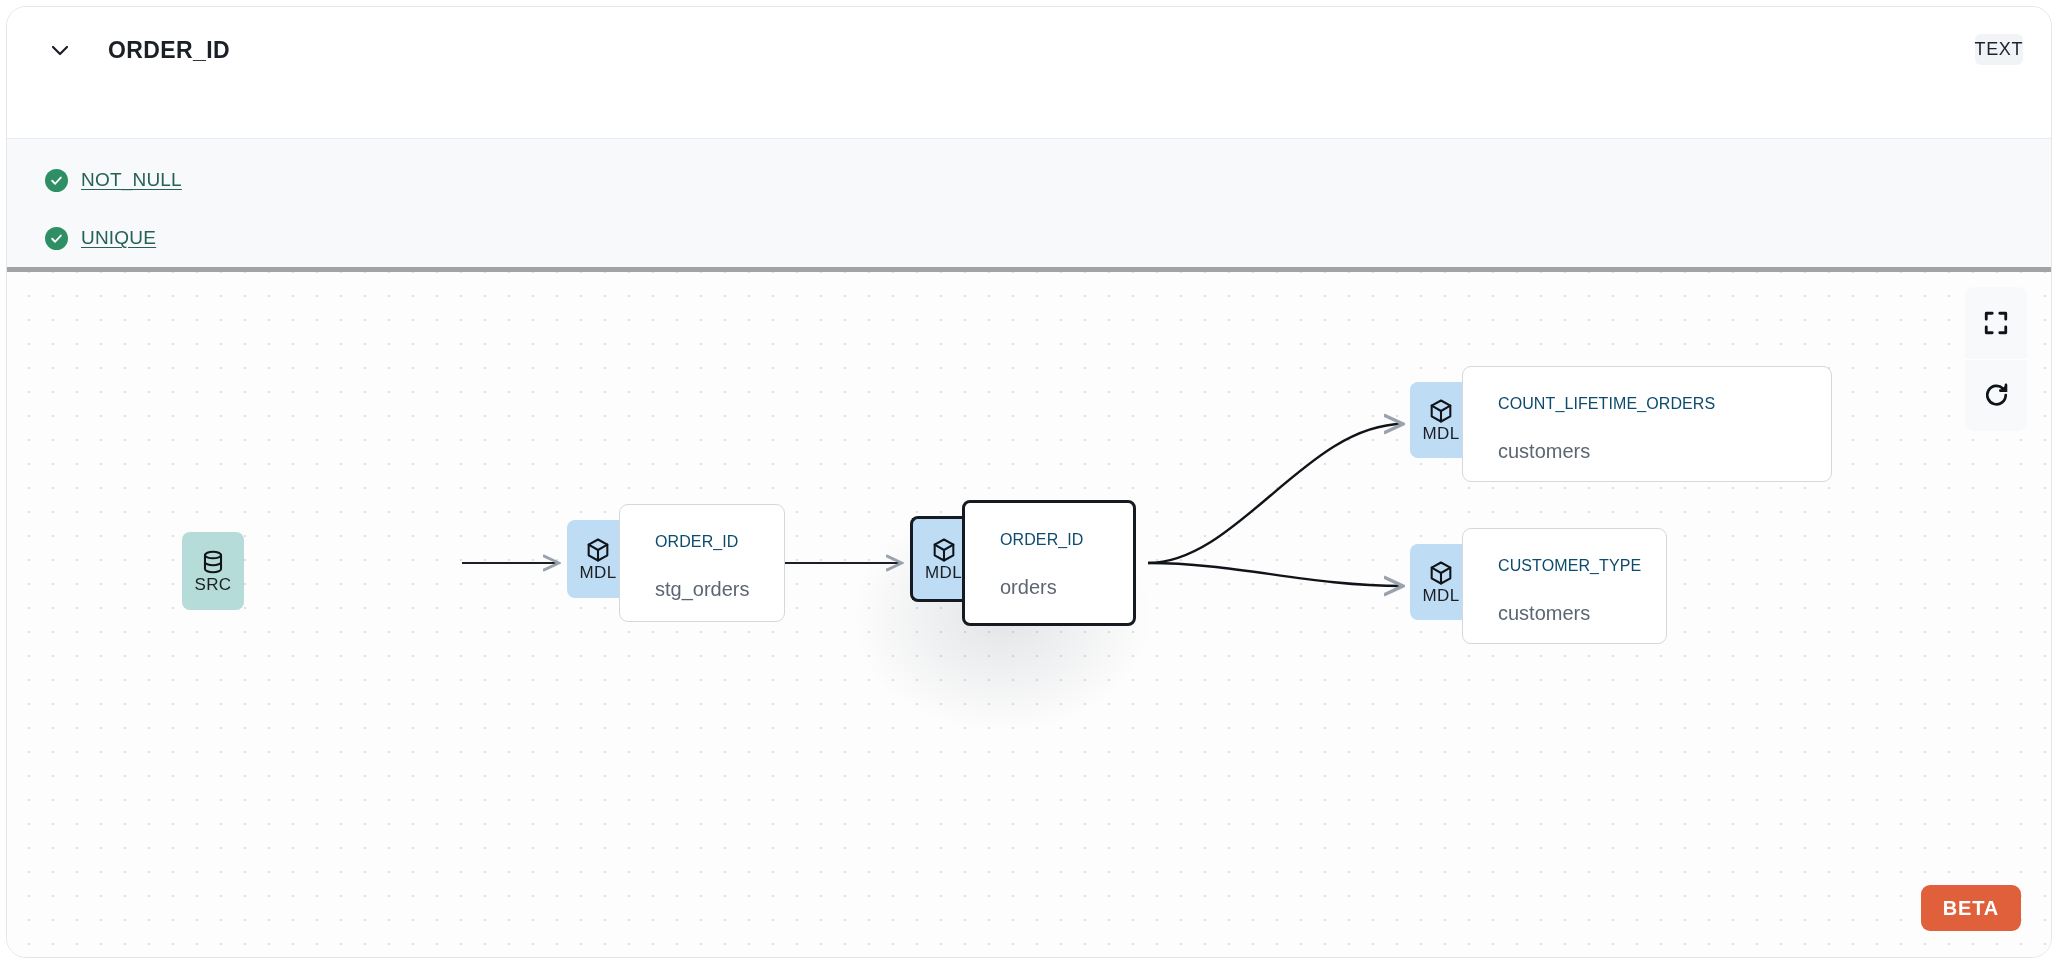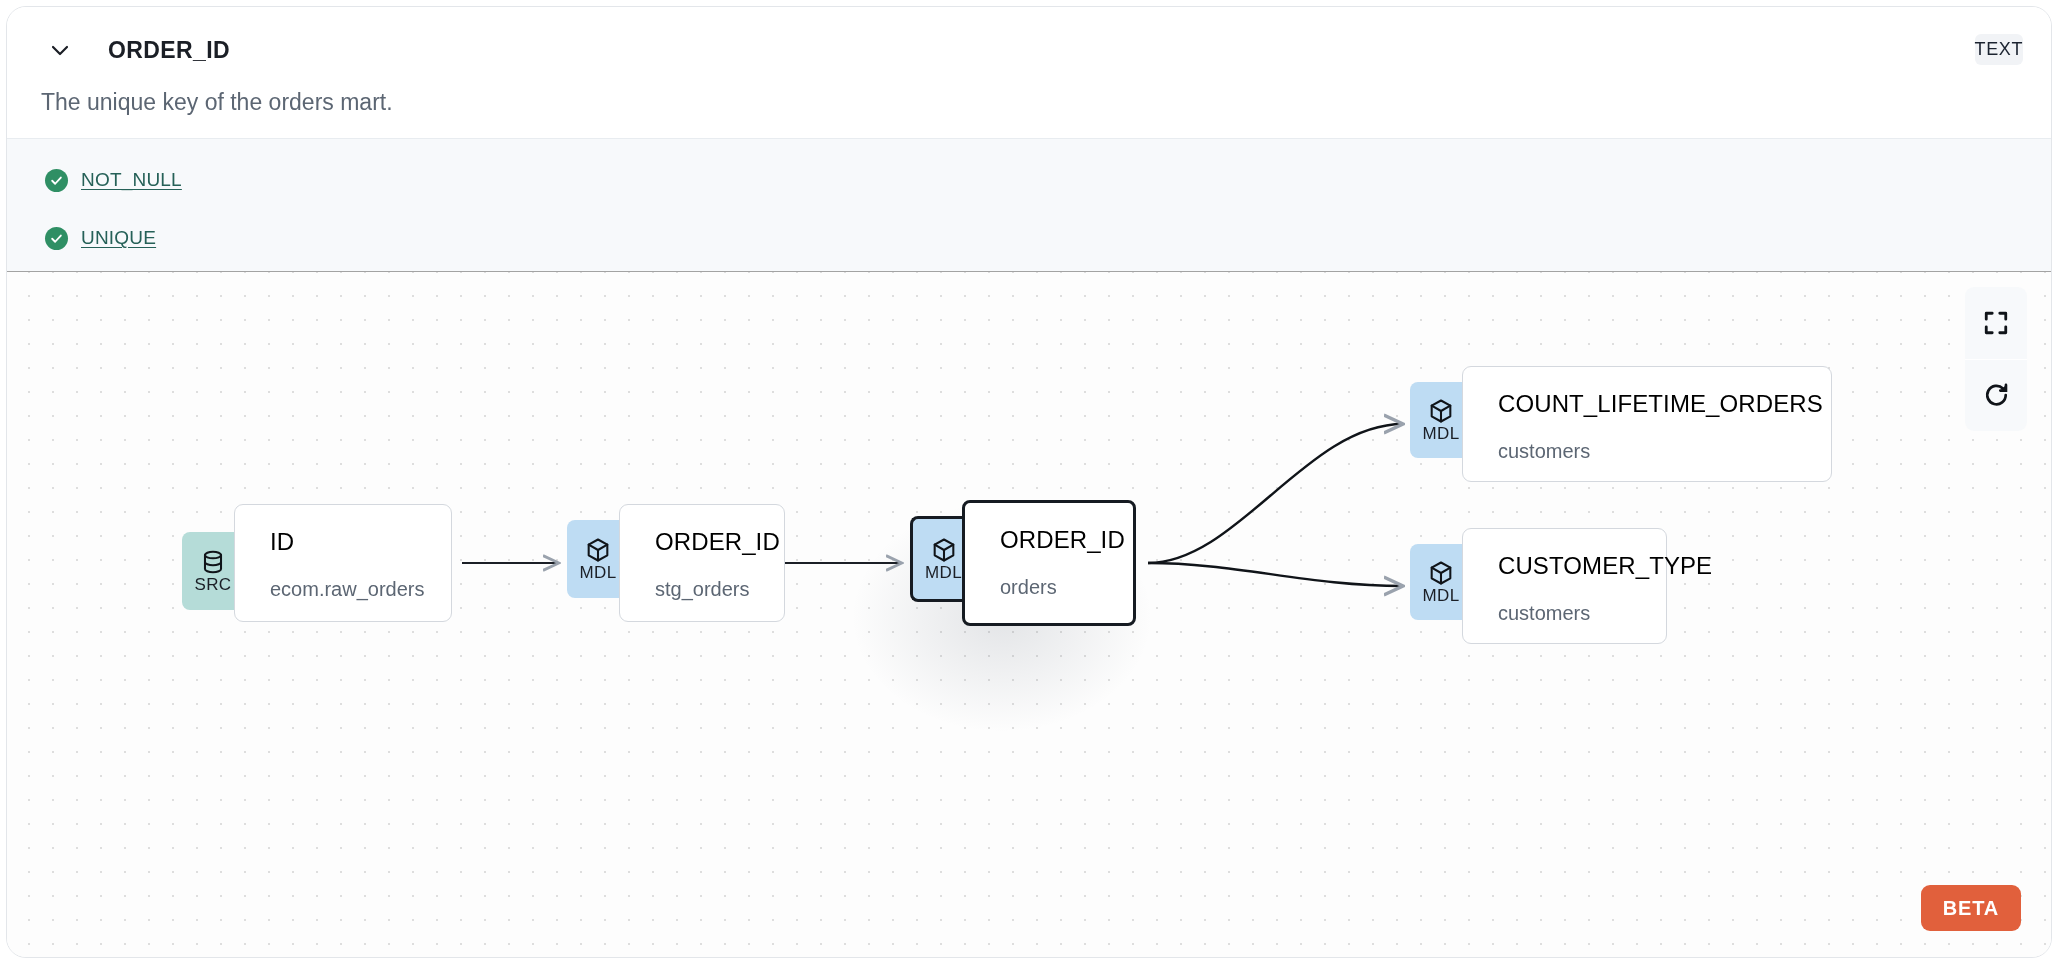--- a/index.html
+++ b/index.html
@@ -80,21 +80,21 @@
 
   
   .tests {
     position: absolute;
     left: 0;
     top: 131px;
     width: 100%;
     height: 134px;
     background: #f7f9fb;
     border-top: 1px solid #e8ecf0;
-    border-bottom: 1px solid #a3a3a3;
+    border-bottom: 5px solid #a3a3a3;
   }
   .test-row {
     position: absolute;
     left: 38px;
     display: flex;
     align-items: center;
     gap: 13px;
     height: 26px;
     cursor: pointer;
   }
@@ -178,22 +178,22 @@
     border-radius: 9px;
     margin-left: -10px;
     padding: 21px 26px 0 35px;
     display: flex;
     flex-direction: column;
     justify-content: flex-start;
     z-index: 2;
     min-width: 0;
   }
   .node-name {
-    font-size: 24px;
-    color: #000000;
+    font-size: 16px;
+    color: #0c4a6e;
     line-height: 31px;
     white-space: nowrap;
     letter-spacing: 0.1px;
   }
   .node-sub {
     font-size: 20px;
     color: #5c6673;
     line-height: 28px;
     margin-top: 18px;
     white-space: nowrap;
@@ -283,21 +283,20 @@
 <div class="panel">
 
   <div class="header">
     <div class="chevron-btn">
       <svg width="24" height="24" viewBox="0 0 24 24" fill="none" stroke="#1b1f26" stroke-width="2.2" stroke-linecap="round" stroke-linejoin="round">
         <polyline points="5,9 12,16 19,9"></polyline>
       </svg>
     </div>
     <div class="col-title">ORDER_ID</div>
     <div class="type-badge">TEXT</div>
-    <div class="description">The unique key of the orders mart.</div>
   </div>
 
   <div class="tests">
 
     <div class="test-row r0">
       <span class="check-icon">
         <svg width="13" height="13" viewBox="0 0 24 24" fill="none" stroke="#ffffff" stroke-width="3.4" stroke-linecap="round" stroke-linejoin="round">
           <polyline points="4,12.5 9.5,18 20,6.5"></polyline>
         </svg>
       </span>
@@ -339,24 +338,20 @@
       <div class="node-badge src">
         <span>
           <svg width="26" height="26" viewBox="0 0 24 24" fill="none" stroke="#101419" stroke-width="1.9" stroke-linecap="round" stroke-linejoin="round">
             <ellipse cx="12" cy="5.6" rx="7.4" ry="3"></ellipse>
             <path d="M4.6,5.6 v12.8 c0,1.66 3.31,3 7.4,3 s7.4,-1.34 7.4,-3 V5.6"></path>
             <path d="M4.6,12 c0,1.66 3.31,3 7.4,3 s7.4,-1.34 7.4,-3"></path>
           </svg>
         </span>
         <span class="badge-label">SRC</span>
       </div>
-      <div class="node-card">
-        <div class="node-name">ID</div>
-        <div class="node-sub">ecom.raw_orders</div>
-      </div>
     </div>
 
     <div class="node" id="node-stg">
       <div class="node-badge mdl">
         <span>
           <svg width="26" height="26" viewBox="0 0 24 24" fill="none" stroke="#101419" stroke-width="1.9" stroke-linecap="round" stroke-linejoin="round">
             <path d="M12 2.3 L20.6 7.1 L20.6 16.9 L12 21.7 L3.4 16.9 L3.4 7.1 Z"></path>
             <path d="M3.4 7.1 L12 12 L20.6 7.1"></path>
             <path d="M12 12 L12 21.7"></path>
           </svg>

